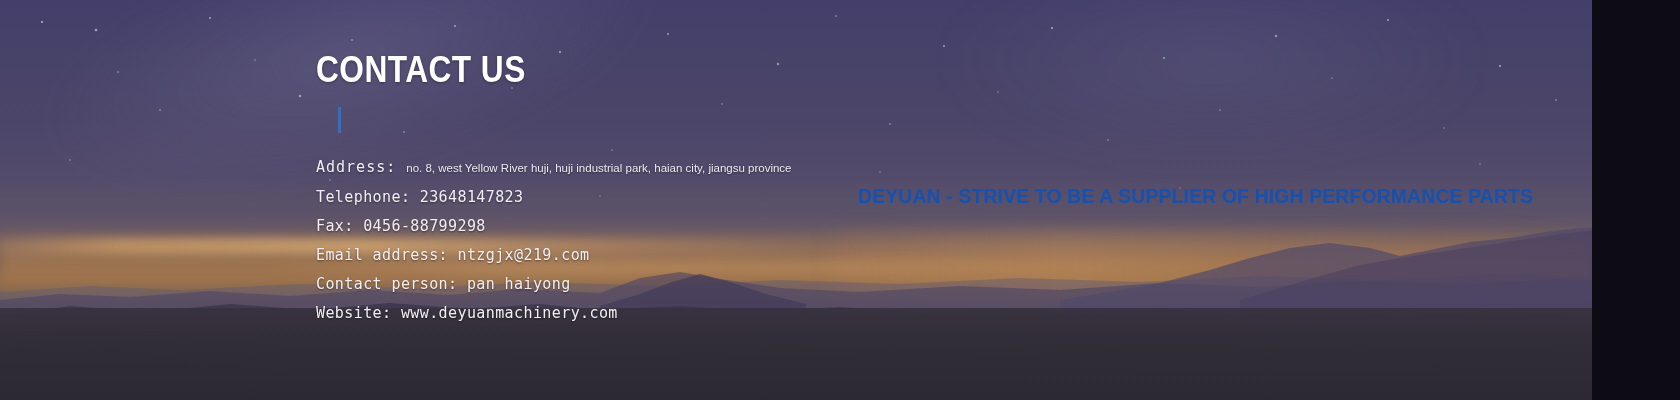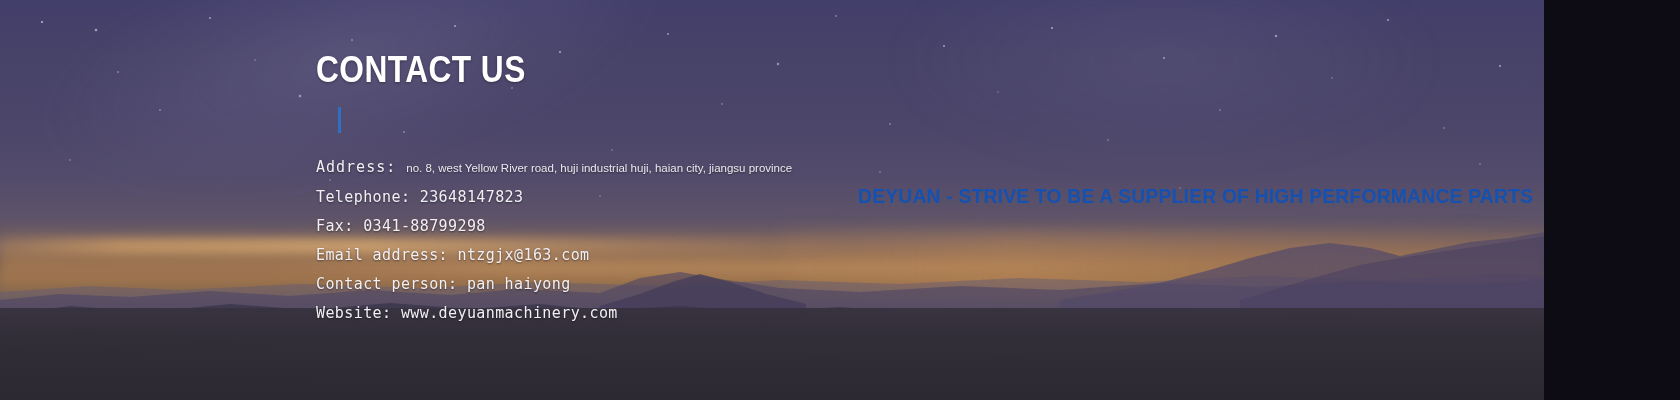--- a/index.html
+++ b/index.html
@@ -6,20 +6,21 @@
     margin: 0;
     padding: 0;
     background: #0d0b14;
   }
   #stage {
     position: relative;
     width: 1544px;
     height: 400px;
     overflow: hidden;
     font-family: "Liberation Sans", sans-serif;
+    padding-left: 48px;
   }
 
   
   .sky {
     position: absolute;
     inset: 0;
     background:
       linear-gradient(to bottom,
         #433f6b 0%,
         #474268 14%,
@@ -298,26 +299,26 @@
   <div class="foreground"></div>
 
   <div class="content">
     <h1 class="title">CONTACT US</h1>
     <div class="accent-bar"></div>
 
     <div class="details">
 
       <div class="line addr-line">
         <span class="lbl">Address:</span>
-        <span class="addr-value">no. 8, west Yellow River road, huji industrial huji, haian city, jiangsu province</span>
+        <span class="addr-value">no. 8, west Yellow River huji, huji industrial park, haian city, jiangsu province</span>
       </div>
 
       <div class="line">Telephone: 23648147823</div>
-      <div class="line">Fax: 0341-88799298</div>
-      <div class="line">Email address: ntzgjx@163.com</div>
+      <div class="line">Fax: 0456-88799298</div>
+      <div class="line">Email address: ntzgjx@219.com</div>
       <div class="line">Contact person: pan haiyong</div>
       <div class="line">Website: www.deyuanmachinery.com</div>
 
     </div>
   </div>
 
   <div class="slogan">DEYUAN - STRIVE TO BE A SUPPLIER OF HIGH PERFORMANCE PARTS</div>
 
 </div>
 

